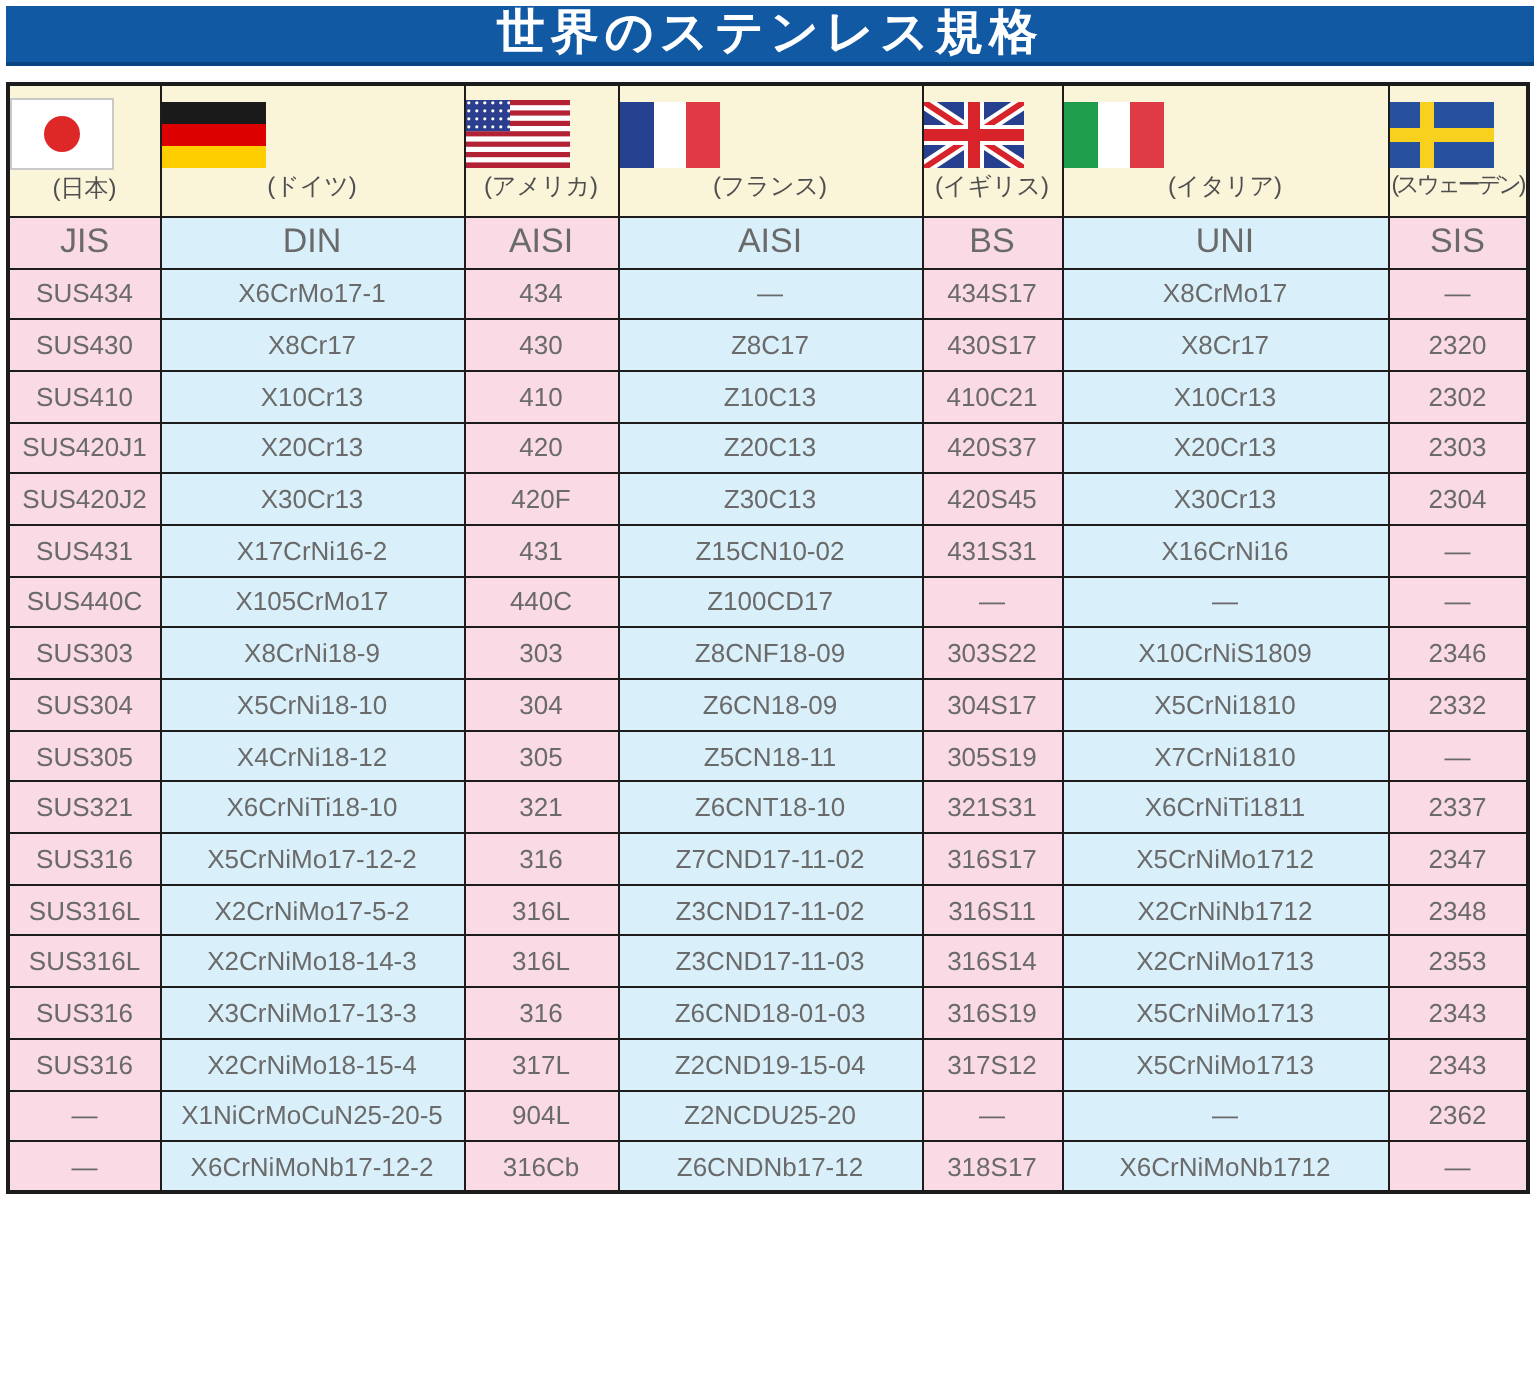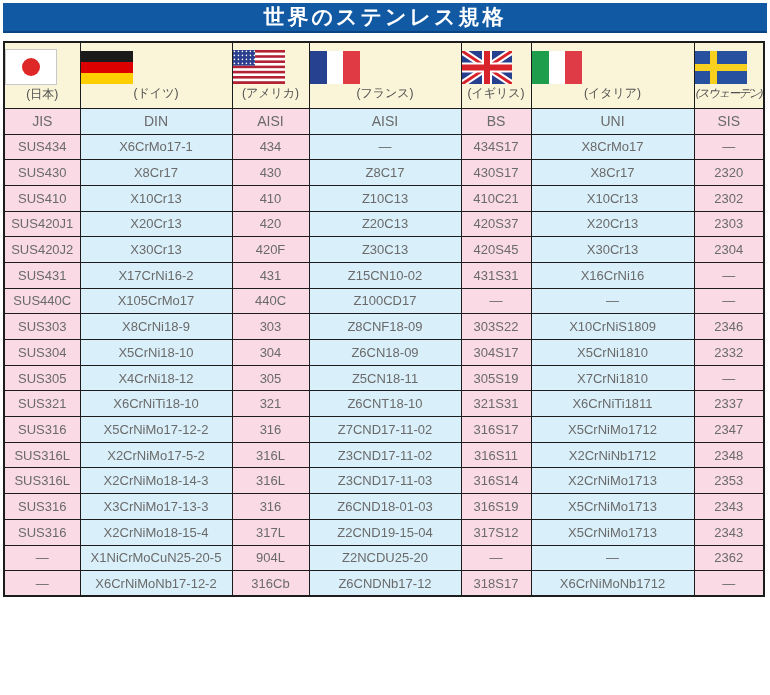--- a/index.html
+++ b/index.html
@@ -11,43 +11,43 @@
     --celltext:#6A6A6A;
   }
   *{box-sizing:border-box;}
   body{
     margin:0; width:770px; height:695px; background:#fff;
     font-family:"Liberation Sans","DejaVu Sans",sans-serif;
   }
   .title-bar{
     margin:3px 3px 0 3px; height:30px; background:var(--title-blue);
     border-bottom:2px solid #0C4383;
-    color:#fff; font-weight:bold; font-size:21px; letter-spacing:3px;
+    color:#fff; font-weight:bold; font-size:24px; letter-spacing:3px;
     text-align:center; line-height:28px;
   }
   table.std-table{
     border-collapse:collapse; table-layout:fixed;
     margin:8px 3px 0 3px; width:672px;
     border:2px solid var(--grid);
     padding-left:23px;
   }
   th,td{
     border:1px solid var(--grid);
     text-align:center; vertical-align:middle;
     color:var(--celltext); font-weight:normal;
     padding:0; overflow:hidden; white-space:nowrap;
   }
   .flag-row th{ background:var(--cream); height:66px; }
   .flag{ display:block; margin:0 auto; }
   .flag svg{ display:block; }
   .country-label{
     font-size:12px; color:#4F4F4F; margin-top:3px; line-height:13px;
   }
-  .country-label.tight{ letter-spacing:-1.5px; font-size:11.5px;font-style:italic; }
-  .std-row th{ height:26px; font-size:14px; }
+  .country-label.tight{ letter-spacing:-1.5px; font-size:11.5px; }
+  .std-row th{ height:26px; font-size:17px; }
   tbody td{ height:25.7px; font-size:13px; }
   .pink{ background:var(--pink); }
   .blue{ background:var(--lblue); }
 </style>
 </head>
 <body>
 
 <div class="title-bar">世界のステンレス規格</div>
 
 <table class="std-table">

